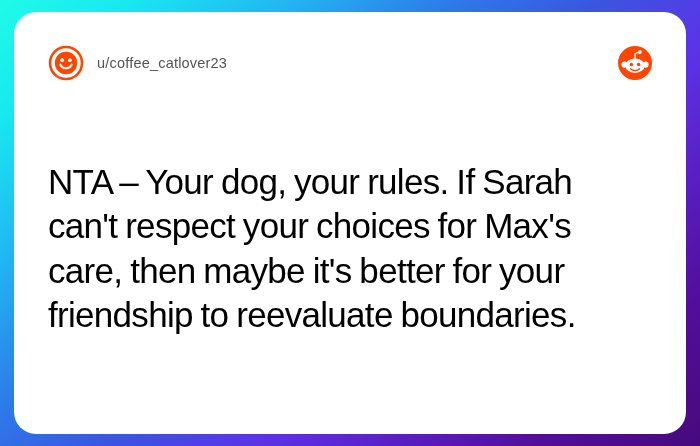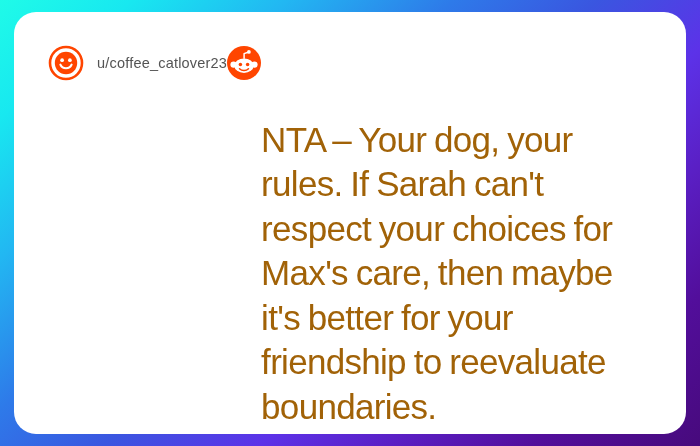--- a/index.html
+++ b/index.html
@@ -35,21 +35,21 @@
 
   .card {
     position: relative;
     box-sizing: border-box;
     width: 672px;
     height: 422px;
     background: #ffffff;
     border-radius: 22px;
     padding: 30px 34px 30px 34px;
     display: flex;
-    flex-direction: row;
+    flex-direction: column;
     overflow: hidden;
   }
 
   
   .card-header {
     display: flex;
     align-items: center;
     justify-content: space-between;
     height: 42px;
     flex: 0 0 auto;
@@ -90,21 +90,21 @@
     display: flex;
     align-items: flex-start;
     padding-top: 76px;
   }
 
   .comment-text {
     font-family: "Liberation Sans", sans-serif;
     font-size: 35px;
     line-height: 1.27;
     font-weight: 400;
-    color: #a16207;
+    color: #000000;
     letter-spacing: -0.7px;
     margin: 0;
     max-width: 600px;
     word-spacing: -1.2px;
   }
 </style>
 </head>
 <body>
 
 <div class="canvas">

